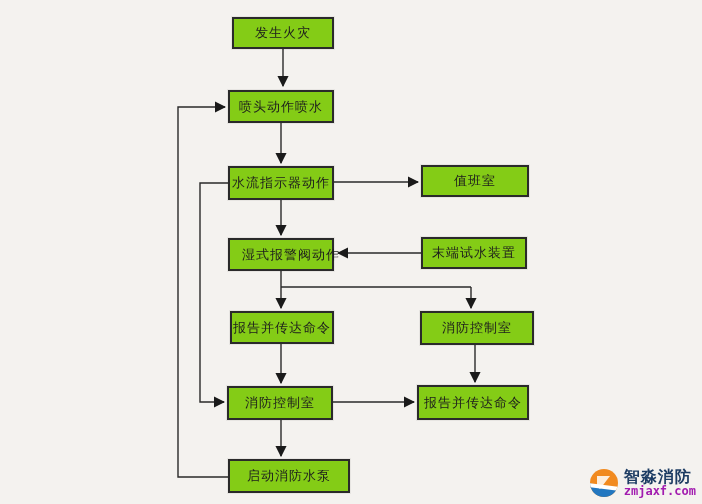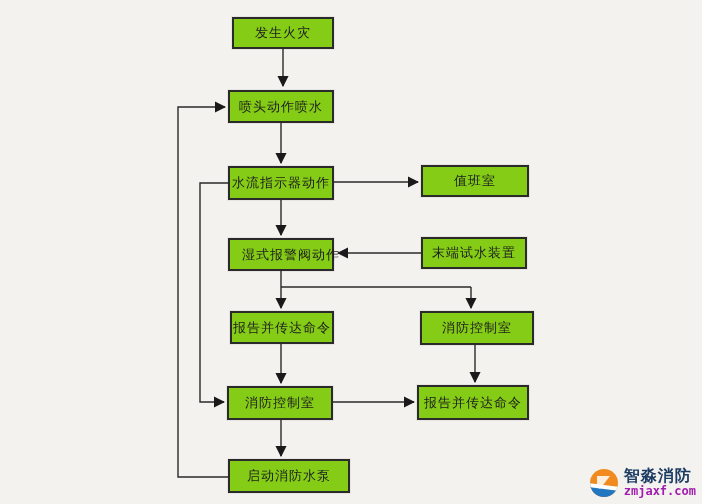--- a/index.html
+++ b/index.html
@@ -34,21 +34,21 @@
     color: #1d1d1d;
     text-align: center;
     white-space: nowrap;
     box-shadow: 0 0 0 1px rgba(0,0,0,0.05);
   }
   .brand {
     position: absolute;
     right: 6px;
     bottom: 6px;
     display: flex;
-    align-items: center;
+    align-items: flex-end;
     gap: 5px;
   }
   .brand-mark { width: 30px; height: 30px; }
   .brand-text { display: flex; flex-direction: column; line-height: 1.05; }
   .brand-name {
     font-size: 16px;
     font-weight: bold;
     color: #1d3c63;
     letter-spacing: 1px;
   }

